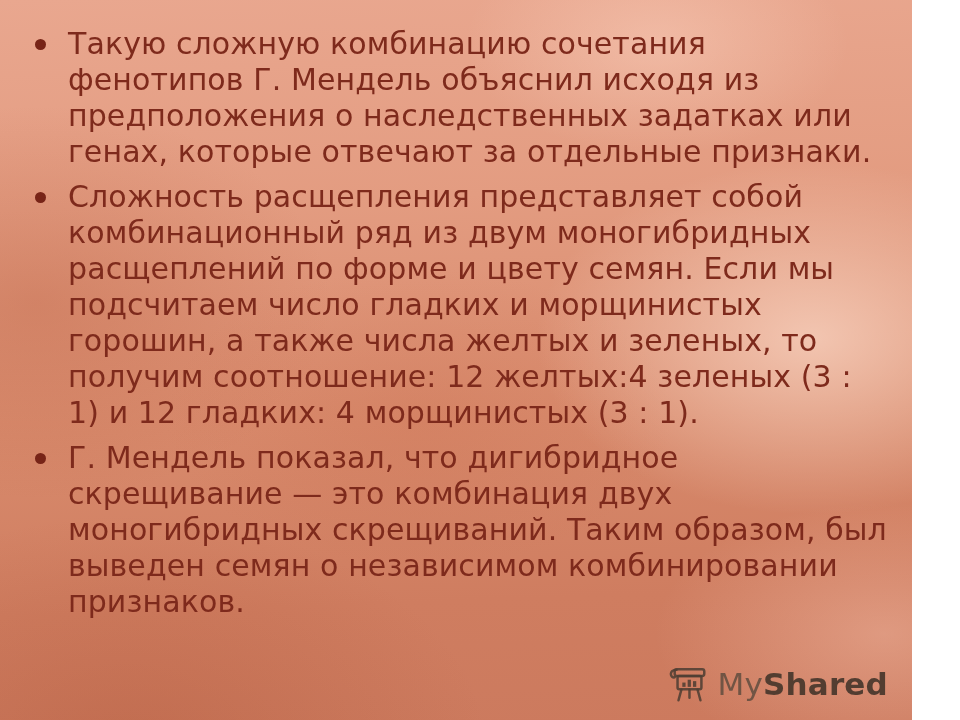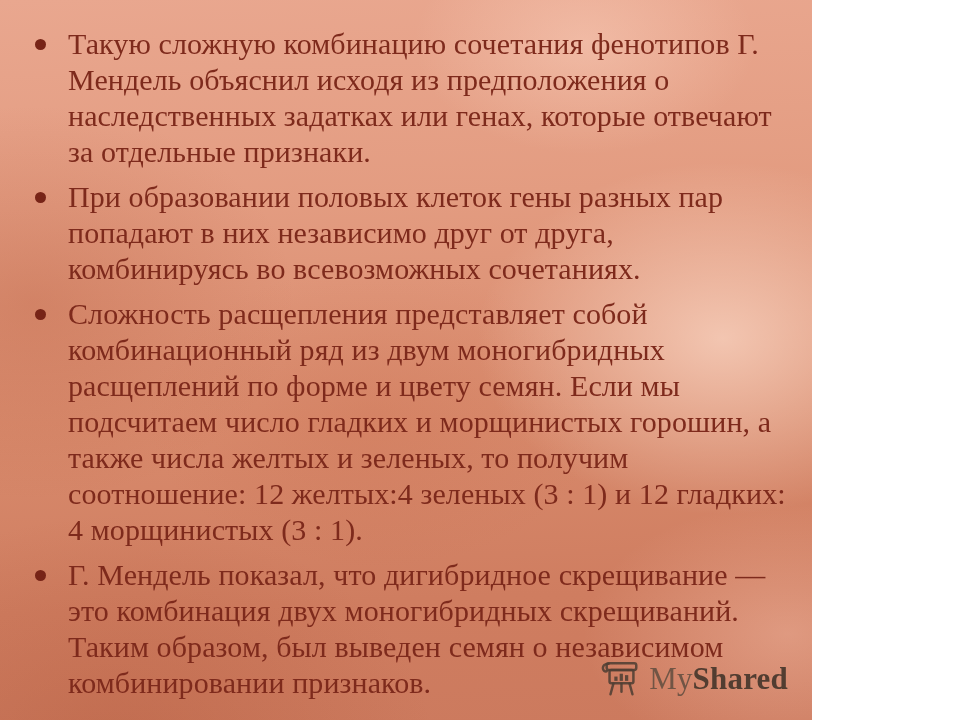--- a/index.html
+++ b/index.html
@@ -7,33 +7,32 @@
     padding: 0;
   }
   body {
     width: 960px;
     height: 720px;
     overflow: hidden;
     font-family: "DejaVu Sans", "Liberation Sans", sans-serif;
   }
   .slide {
     position: relative;
-    width: 812px;
+    width: 912px;
     height: 720px;
     overflow: hidden;
     
     background:
       radial-gradient(42% 34% at 89% 47%, rgba(255, 226, 210, 0.65), rgba(255, 226, 210, 0) 72%),
       radial-gradient(30% 22% at 72% 6%, rgba(252, 214, 196, 0.45), rgba(252, 214, 196, 0) 70%),
       radial-gradient(36% 26% at 97% 88%, rgba(248, 198, 178, 0.40), rgba(248, 198, 178, 0) 70%),
       radial-gradient(45% 38% at 4% 42%, rgba(178, 84, 54, 0.28), rgba(178, 84, 54, 0) 72%),
       radial-gradient(55% 45% at 14% 104%, rgba(168, 76, 46, 0.30), rgba(168, 76, 46, 0) 72%),
       radial-gradient(40% 30% at 46% 58%, rgba(198, 102, 70, 0.22), rgba(198, 102, 70, 0) 70%),
       linear-gradient(178deg, #e9a78f 0%, #e39c81 28%, #d88a6c 58%, #cf7d60 82%, #cc7a5e 100%);
-    font-family: Liberation Serif, serif;
   }
   .bullets {
     position: absolute;
     top: 26px;
     left: 28px;
     right: 22px;
     margin: 0;
     padding: 0;
     list-style: none;
   }
@@ -52,21 +51,21 @@
     left: 7px;
     top: 13px;
     width: 11px;
     height: 11px;
     border-radius: 50%;
     background: #772417;
   }
   .watermark {
     position: absolute;
     right: 24px;
-    bottom: 20px;
+    bottom: 14px;
     display: flex;
     align-items: center;
     gap: 7px;
     color: rgba(80, 63, 51, 0.88);
     user-select: none;
   }
   .watermark svg {
     display: block;
   }
   .wm-text {
@@ -79,24 +78,20 @@
 </style>
 </head>
 <body>
 
 <div class="slide">
 
   <ul class="bullets">
     <li class="bullet">
       <span class="dot"></span>
       <span>Такую сложную комбинацию сочетания фенотипов Г. Мендель объяснил исходя из предположения о наследственных задатках или генах, которые отвечают за отдельные признаки.</span>
-    </li>
-    <li class="bullet">
-      <span class="dot"></span>
-      <span>При образовании половых клеток гены разных пар попадают в них независимо друг от друга, комбинируясь во всевозможных сочетаниях.</span>
     </li>
     <li class="bullet">
       <span class="dot"></span>
       <span>Сложность расщепления представляет собой комбинационный ряд из двум моногибридных расщеплений по форме и цвету семян. Если мы подсчитаем число гладких и морщинистых горошин, а также числа желтых и зеленых, то получим соотношение: 12 желтых:4 зеленых (3 : 1) и 12 гладких: 4 морщинистых (3 : 1).</span>
     </li>
     <li class="bullet">
       <span class="dot"></span>
       <span>Г. Мендель показал, что дигибридное скрещивание — это комбинация двух моногибридных скрещиваний. Таким образом, был выведен семян о независимом комбинировании признаков.</span>
     </li>
   </ul>

